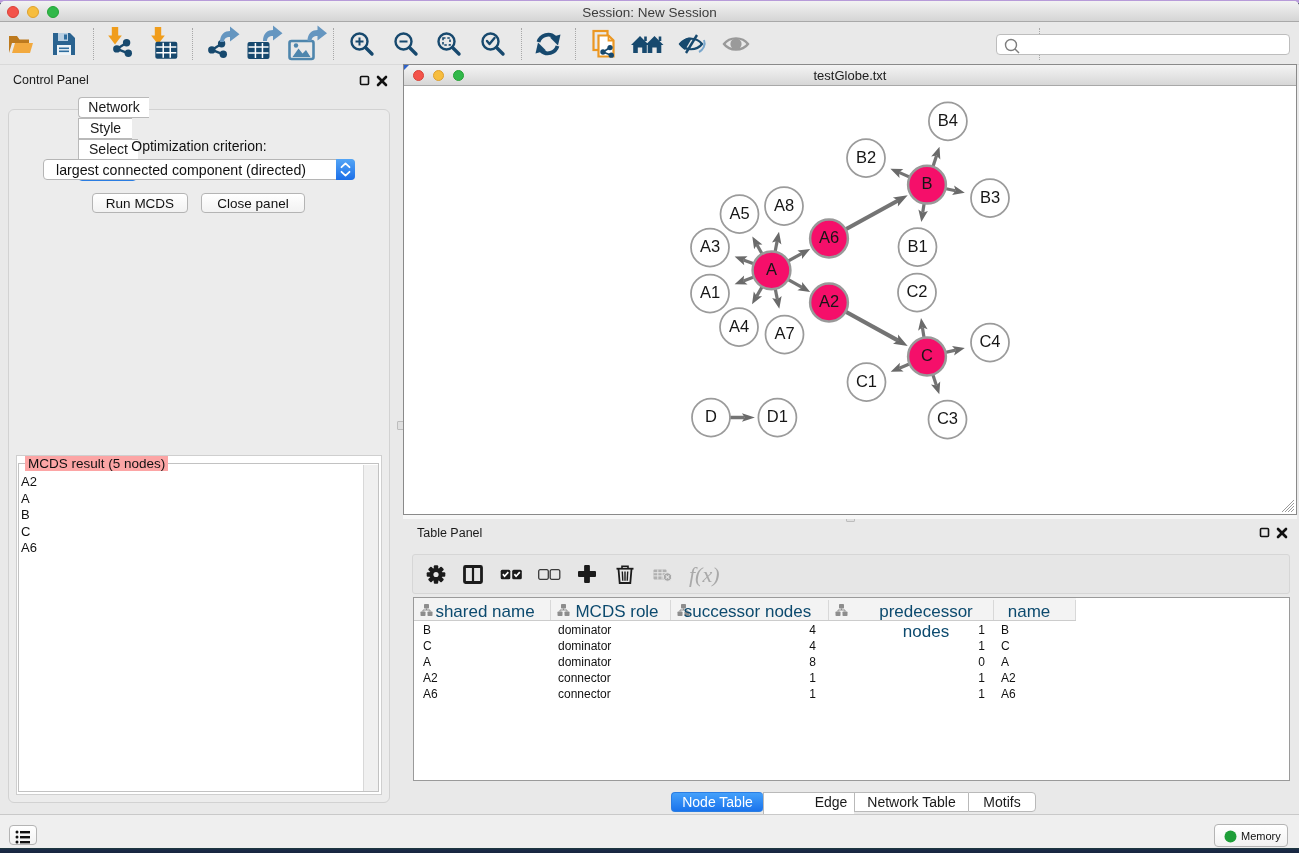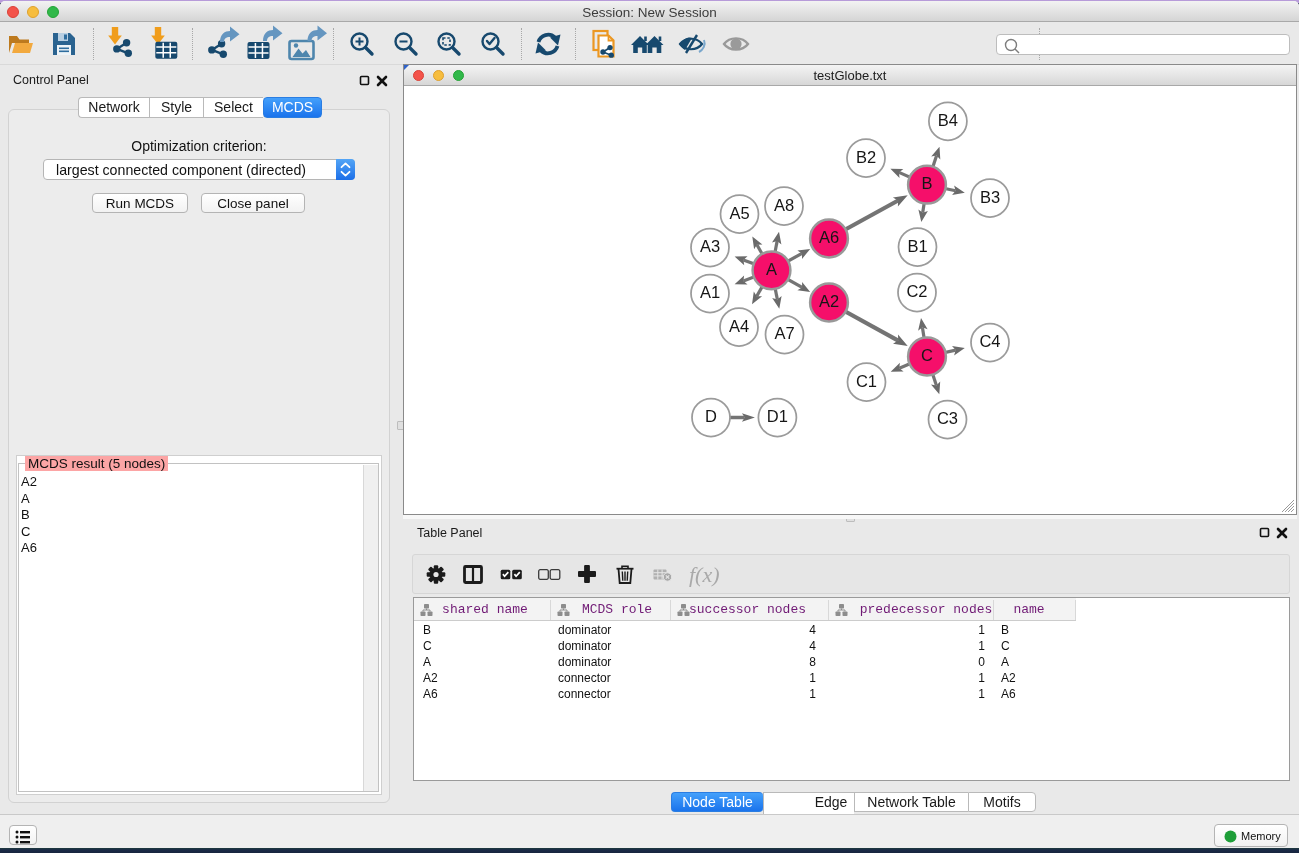--- a/index.html
+++ b/index.html
@@ -24,34 +24,34 @@
   .sep { position:absolute; top:5px; height:32px; width:0;
     border-left:1px dotted #a8a8a8; }
   #searchbox { position:absolute; left:996px; top:11px; width:294px; height:21px;
     background:#fff; border:1px solid #bdbdbd; border-radius:4px; }
   
   #main { position:absolute; left:0; top:64px; width:1299px; height:749px; background:#e9e9e9; }
   
   #cp-title { position:absolute; left:13px; top:8px; font-size:12.5px; color:#1a1a1a; }
   #cp-panel { position:absolute; left:8px; top:44px; width:382px; height:694px;
     background:#ececec; border:1px solid #d2d2d2; border-radius:6px; }
-  .tabstrip { position:absolute; display:flex; }
+  .tabstrip { position:absolute; display:flex;flex-direction:column; }
   .tab { font-size:14px; color:#1a1a1a; background:#fff; border:1px solid #b9b9b9;
     border-right:none; text-align:center; line-height:19px; height:21px; }
   .tab.first { border-radius:4px 0 0 4px; }
   .tab.last { border-right:1px solid #b9b9b9; border-radius:0 4px 4px 0; }
   .tab.sel { background:linear-gradient(#44a0fb,#1a73ec); color:#fff; border-color:#2a7de2; border-radius:4px; }
   
   .mbtn { position:absolute; background:linear-gradient(#ffffff,#f2f2f2); border:1px solid #b4b4b4;
     border-radius:4px; font-size:13.5px; color:#111; text-align:center; }
   
   #statusbar { position:absolute; left:0; top:813px; width:1299px; height:34px;
     background:#efefef; border-top:1px solid #c9c9c9; }
   .hsep { position:absolute; top:2px; height:20px; width:0; border-left:1px solid #d8d8d8; }
-  .hlbl { position:absolute; top:4px; text-align:center; font-size:13px; color:#701a75;font-family:Liberation Mono, monospace; }
+  .hlbl { position:absolute; top:4px; text-align:center; font-size:17px; color:#0c4a6e; }
   .tc { position:absolute; line-height:15.9px; }
   .orgic { position:absolute; top:0; }
 </style>
 </head>
 <body>
 <svg width="0" height="0" style="position:absolute">
 <defs>
 <g id="org">
 <g fill="#8d8d8d">
 <rect x="4" y="6" width="5" height="4.5" rx="0.8"></rect>

